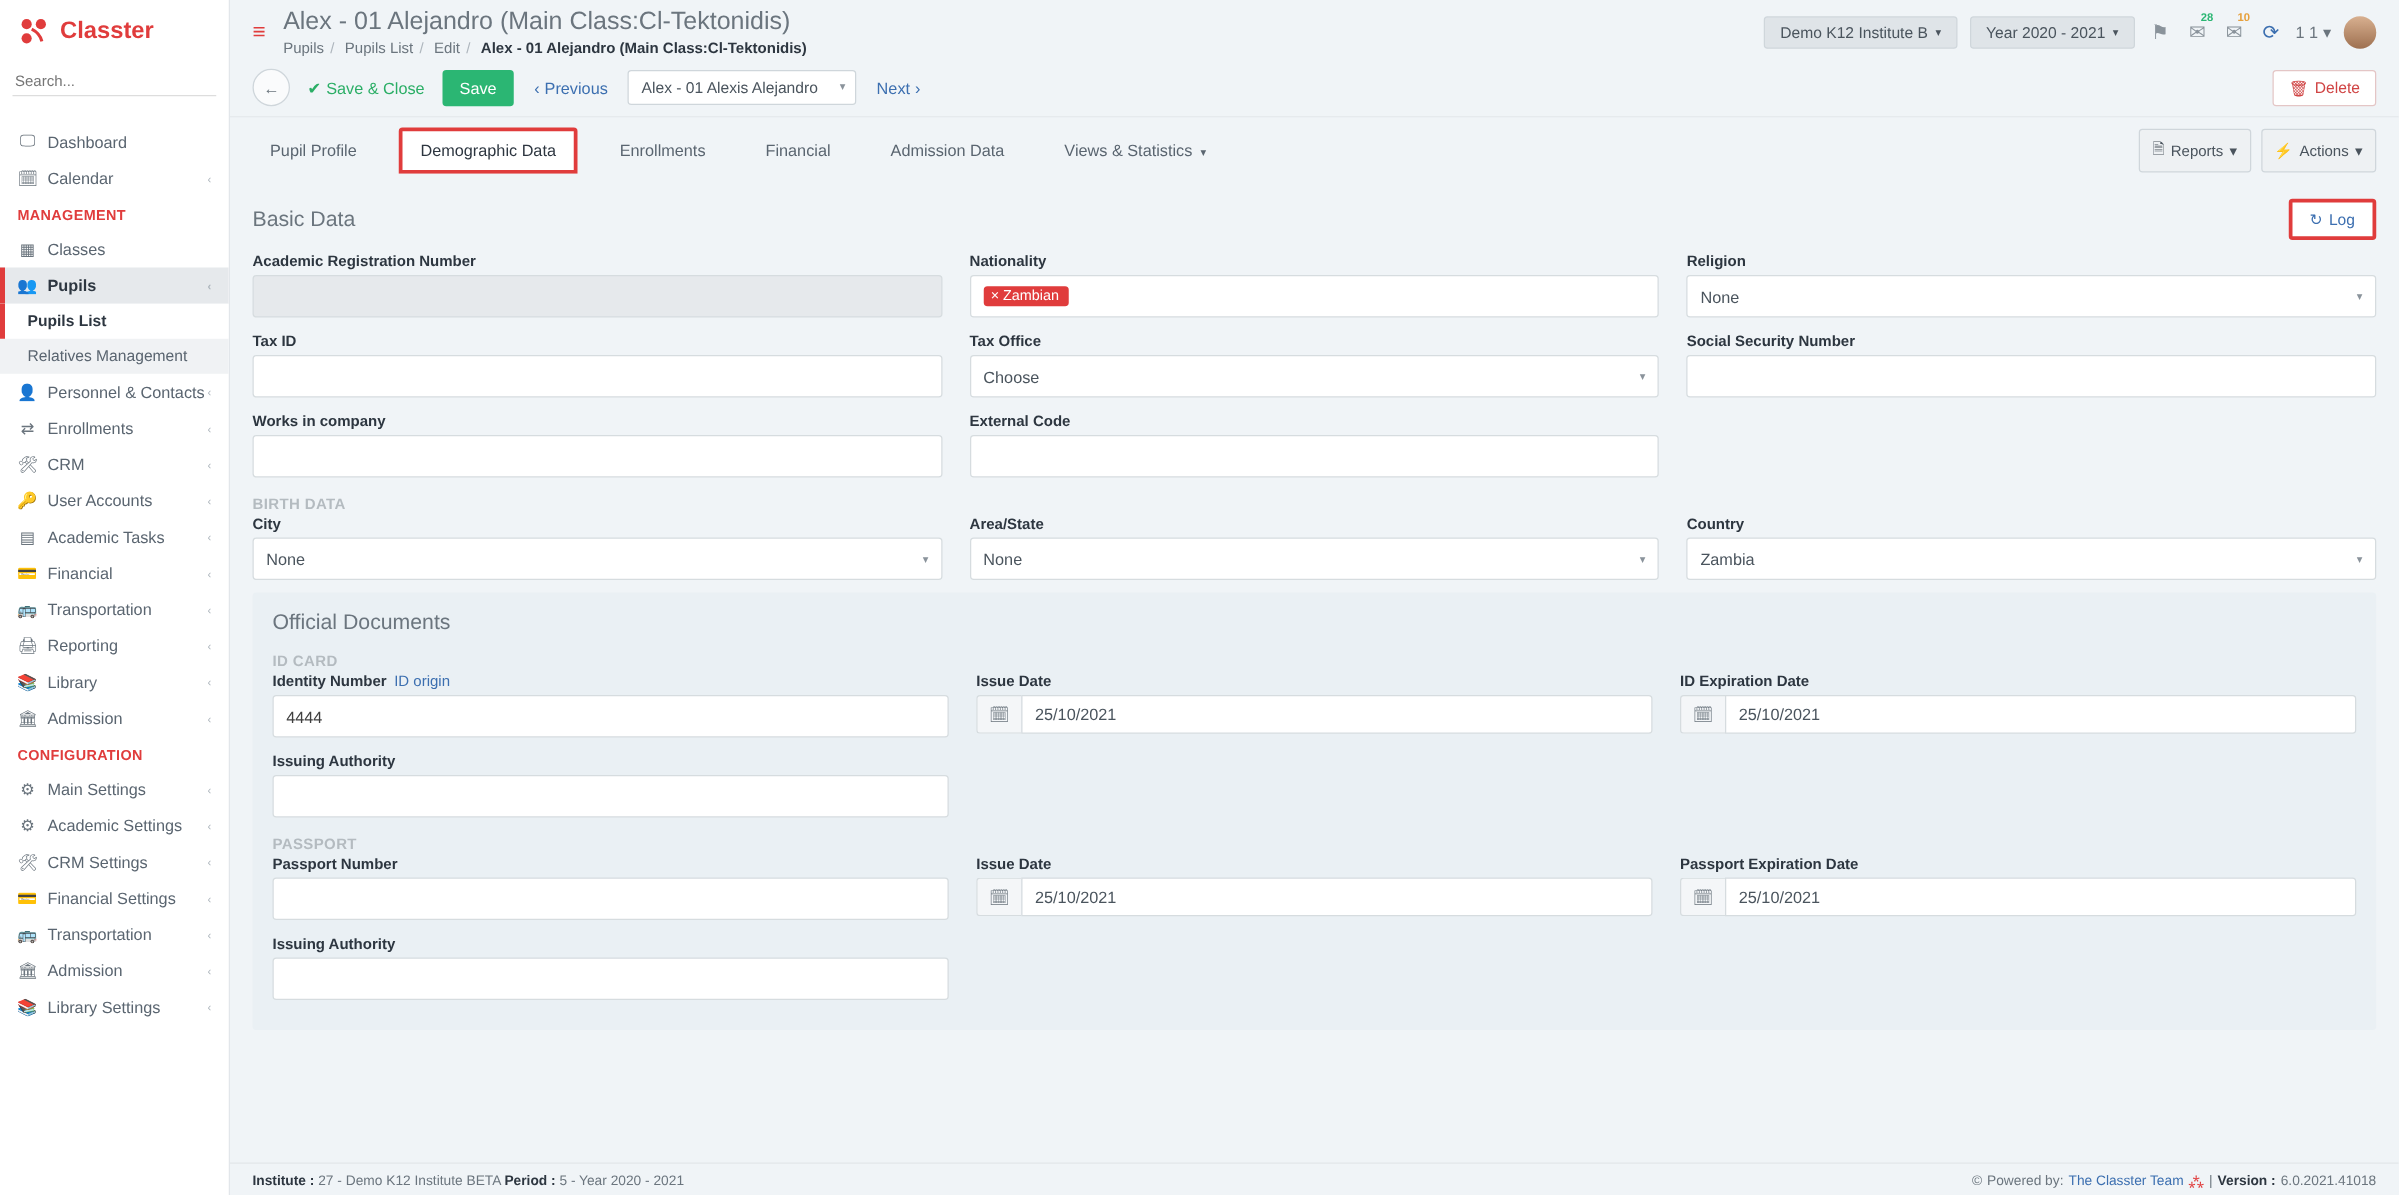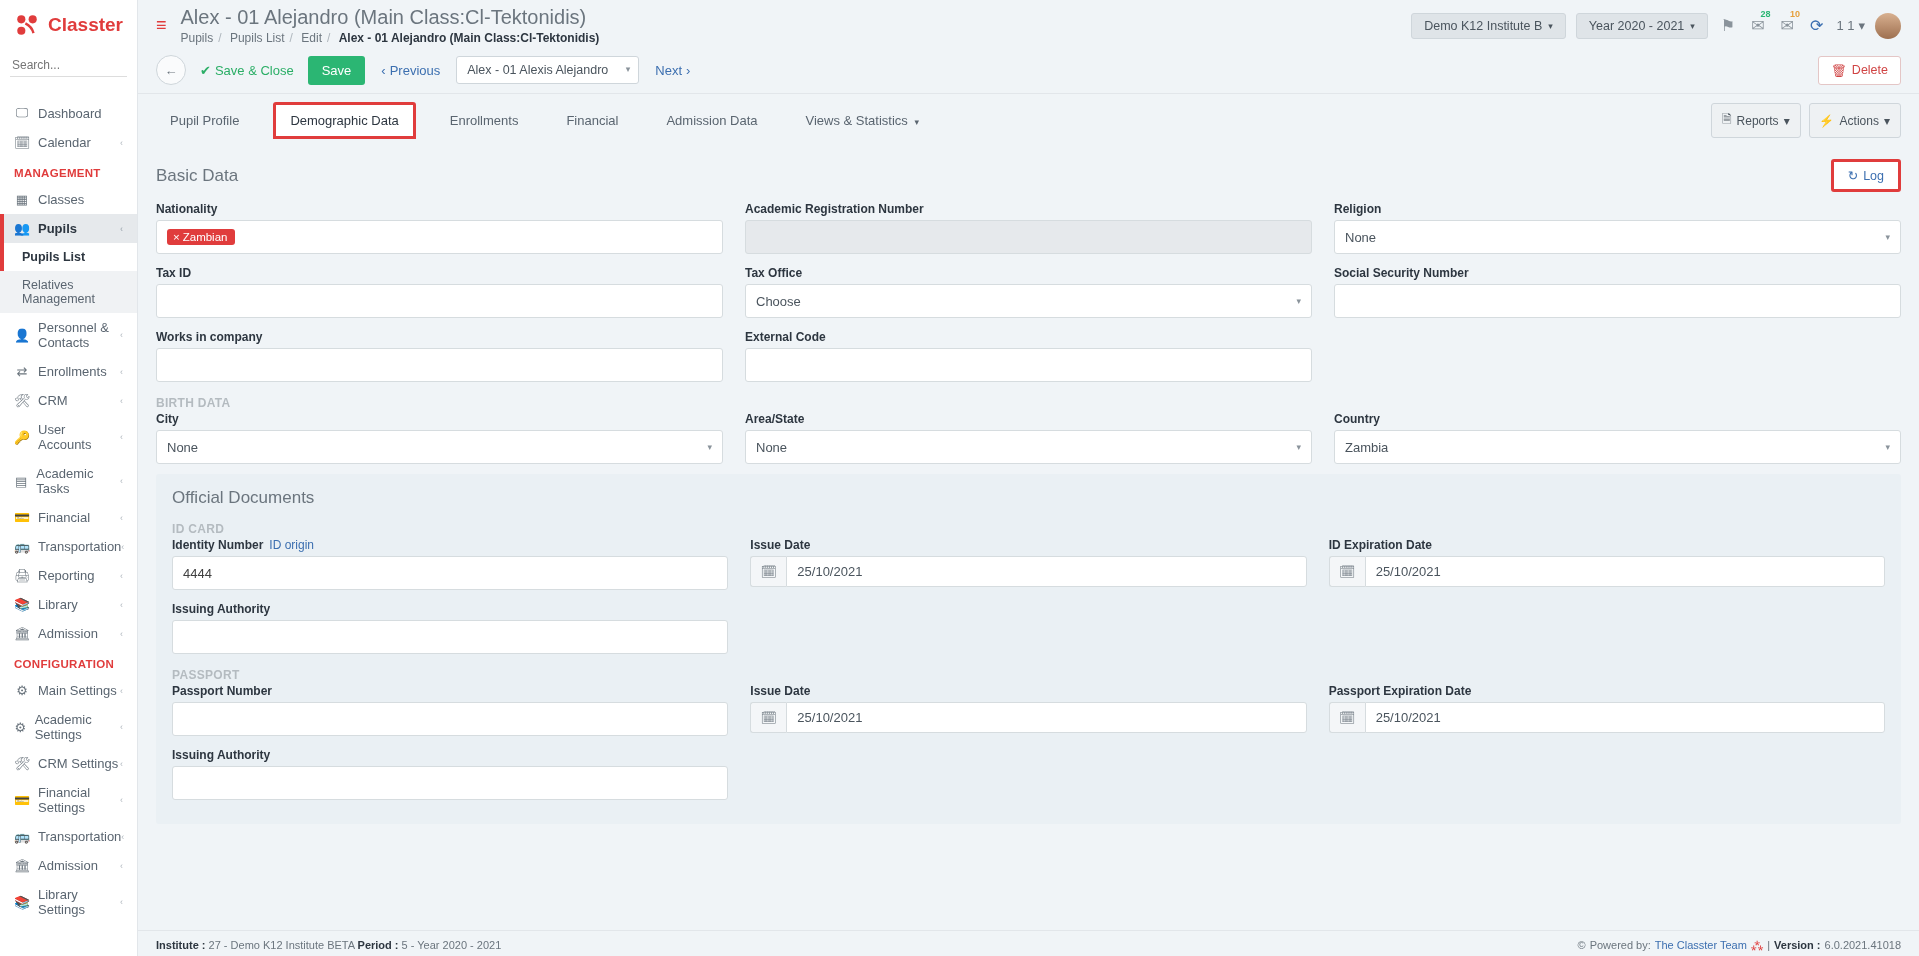--- a/index.html
+++ b/index.html
@@ -1,20 +1,20 @@
 <!DOCTYPE html>
 <html><head>
 <meta charset="utf-8">
 <style>
 * { box-sizing: border-box; margin: 0; padding: 0; }
 body { font-family: -apple-system, "Segoe UI", Arial, sans-serif; font-size: 13px; color: #333; background: #f0f4f7; }
 .layout { display: flex; height: 956px; width: 1919px; overflow: hidden; position: relative; }
 
 
-.sidebar { width: 138px; background: #fff; border-right: 1px solid #e2e6ea; display: flex; flex-direction: column; }
+.sidebar { width: 184px; background: #fff; border-right: 1px solid #e2e6ea; display: flex; flex-direction: column; }
 .logo-wrap { display: flex; align-items: center; padding: 12px 14px; }
 .logo-wrap svg { flex: 0 0 auto; }
 .logo-text { color: #e03c3c; font-weight: 700; font-size: 19px; margin-left: 8px; }
 .search-box { margin: 4px 10px 21px; }
 .search-box input { width: 100%; border: none; border-bottom: 1px solid #ddd; padding: 4px 2px; font-size: 12px; color: #888; outline: none; }
 .nav { flex: 1; overflow-y: auto; }
 .nav-heading { color: #e03c3c; font-weight: 700; font-size: 11.5px; padding: 10px 14px 6px; letter-spacing: .3px; }
 .nav-item { display: flex; align-items: center; padding: 7px 14px; color: #5a6570; cursor: pointer; position: relative; font-size: 13px; }
 .nav-item.active { background: #e6e9ec; color: #2d3640; font-weight: 600; }
 .nav-item.active::before { content: ""; position: absolute; left: 0; top: 0; bottom: 0; width: 4px; background: #e03c3c; }
@@ -302,31 +302,31 @@
       <div class="panel-head">
         <div class="panel-title">Basic Data</div>
         <div class="log-btn">
             <span>↻</span>
             <span>Log</span>
           </div>
       </div>
 
       <div class="form-grid">
         <div class="field">
+          <label>Academic Registration Number</label>
+          <div class="ctl disabled"></div>
+        </div>
+        <div class="field">
           <label>Nationality</label>
           <div class="ctl">
               <span class="tag">
                 <span>×</span>
                 <span>Zambian</span>
               </span>
             </div>
-        </div>
-        <div class="field">
-          <label>Academic Registration Number</label>
-          <div class="ctl disabled"></div>
         </div>
         <div class="field">
           <label>Religion</label>
           <div class="ctl sel">
               <span>None</span>
             </div>
         </div>
 
         <div class="field">
           <label>Tax ID</label>

